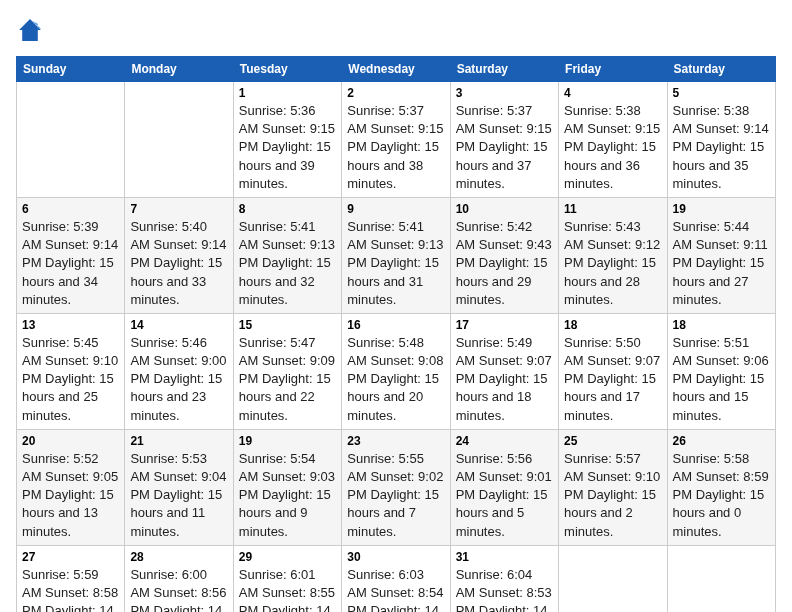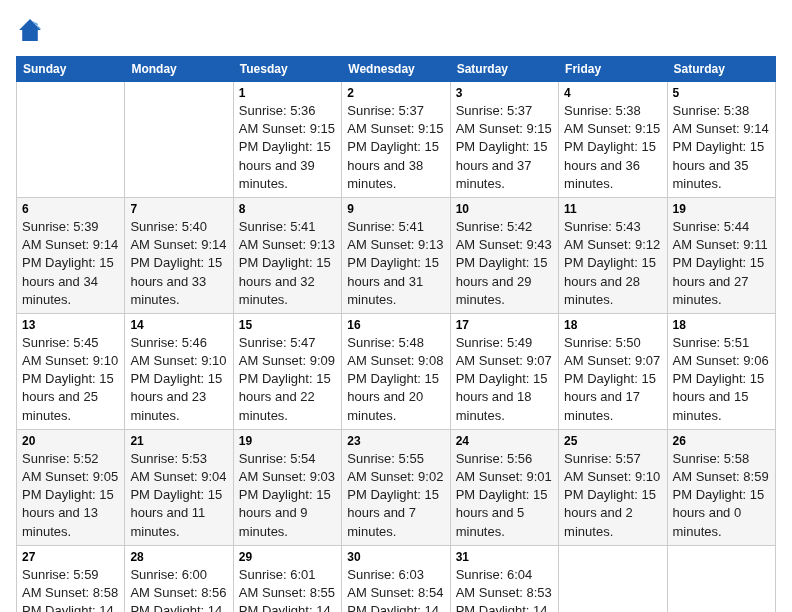--- a/index.html
+++ b/index.html
@@ -211,21 +211,21 @@
         <td>
           <span class="day-number">13</span>
           <div class="day-info">Sunrise: 5:45 AM
 Sunset: 9:10 PM
 Daylight: 15 hours
 and 25 minutes.</div>
         </td>
         <td>
           <span class="day-number">14</span>
           <div class="day-info">Sunrise: 5:46 AM
-Sunset: 9:10 PM
+Sunset: 9:00 PM
 Daylight: 15 hours
 and 23 minutes.</div>
         </td>
         <td>
           <span class="day-number">15</span>
           <div class="day-info">Sunrise: 5:47 AM
 Sunset: 9:09 PM
 Daylight: 15 hours
 and 22 minutes.</div>
         </td>

